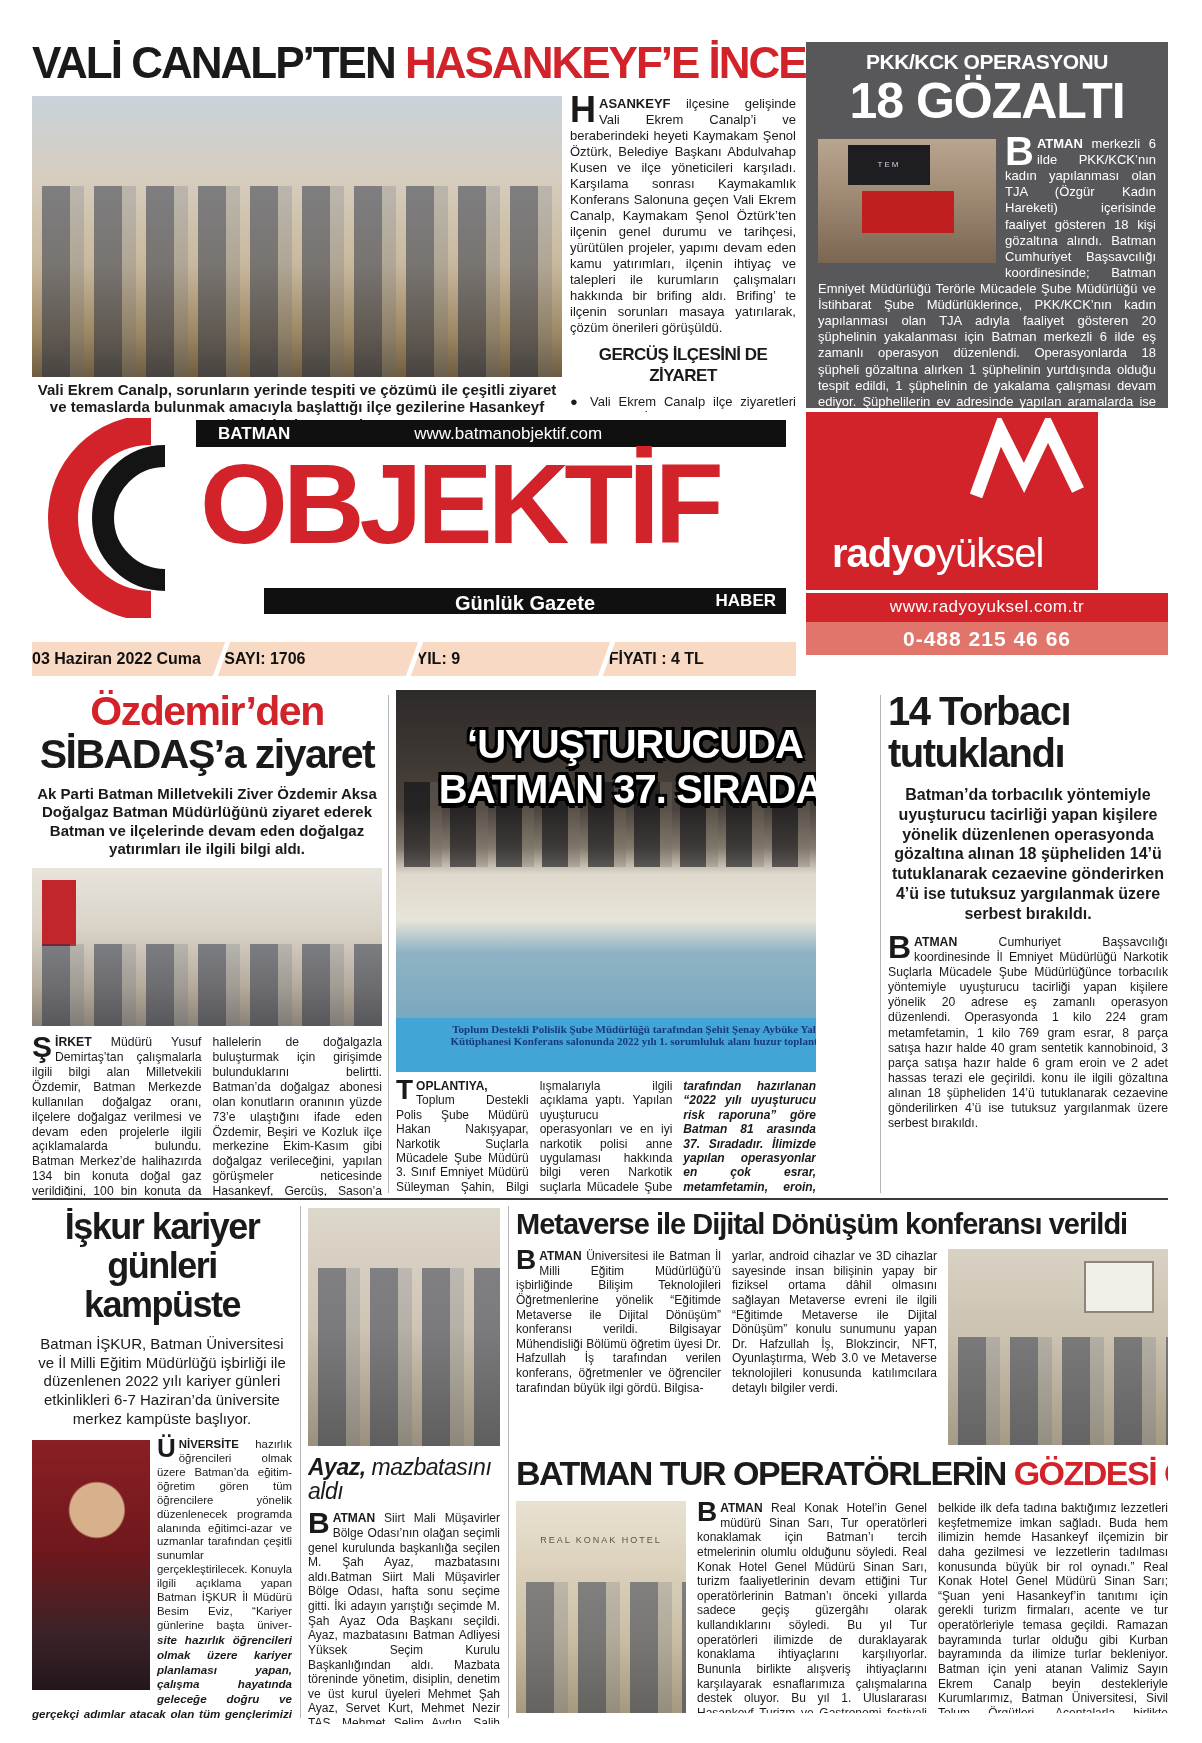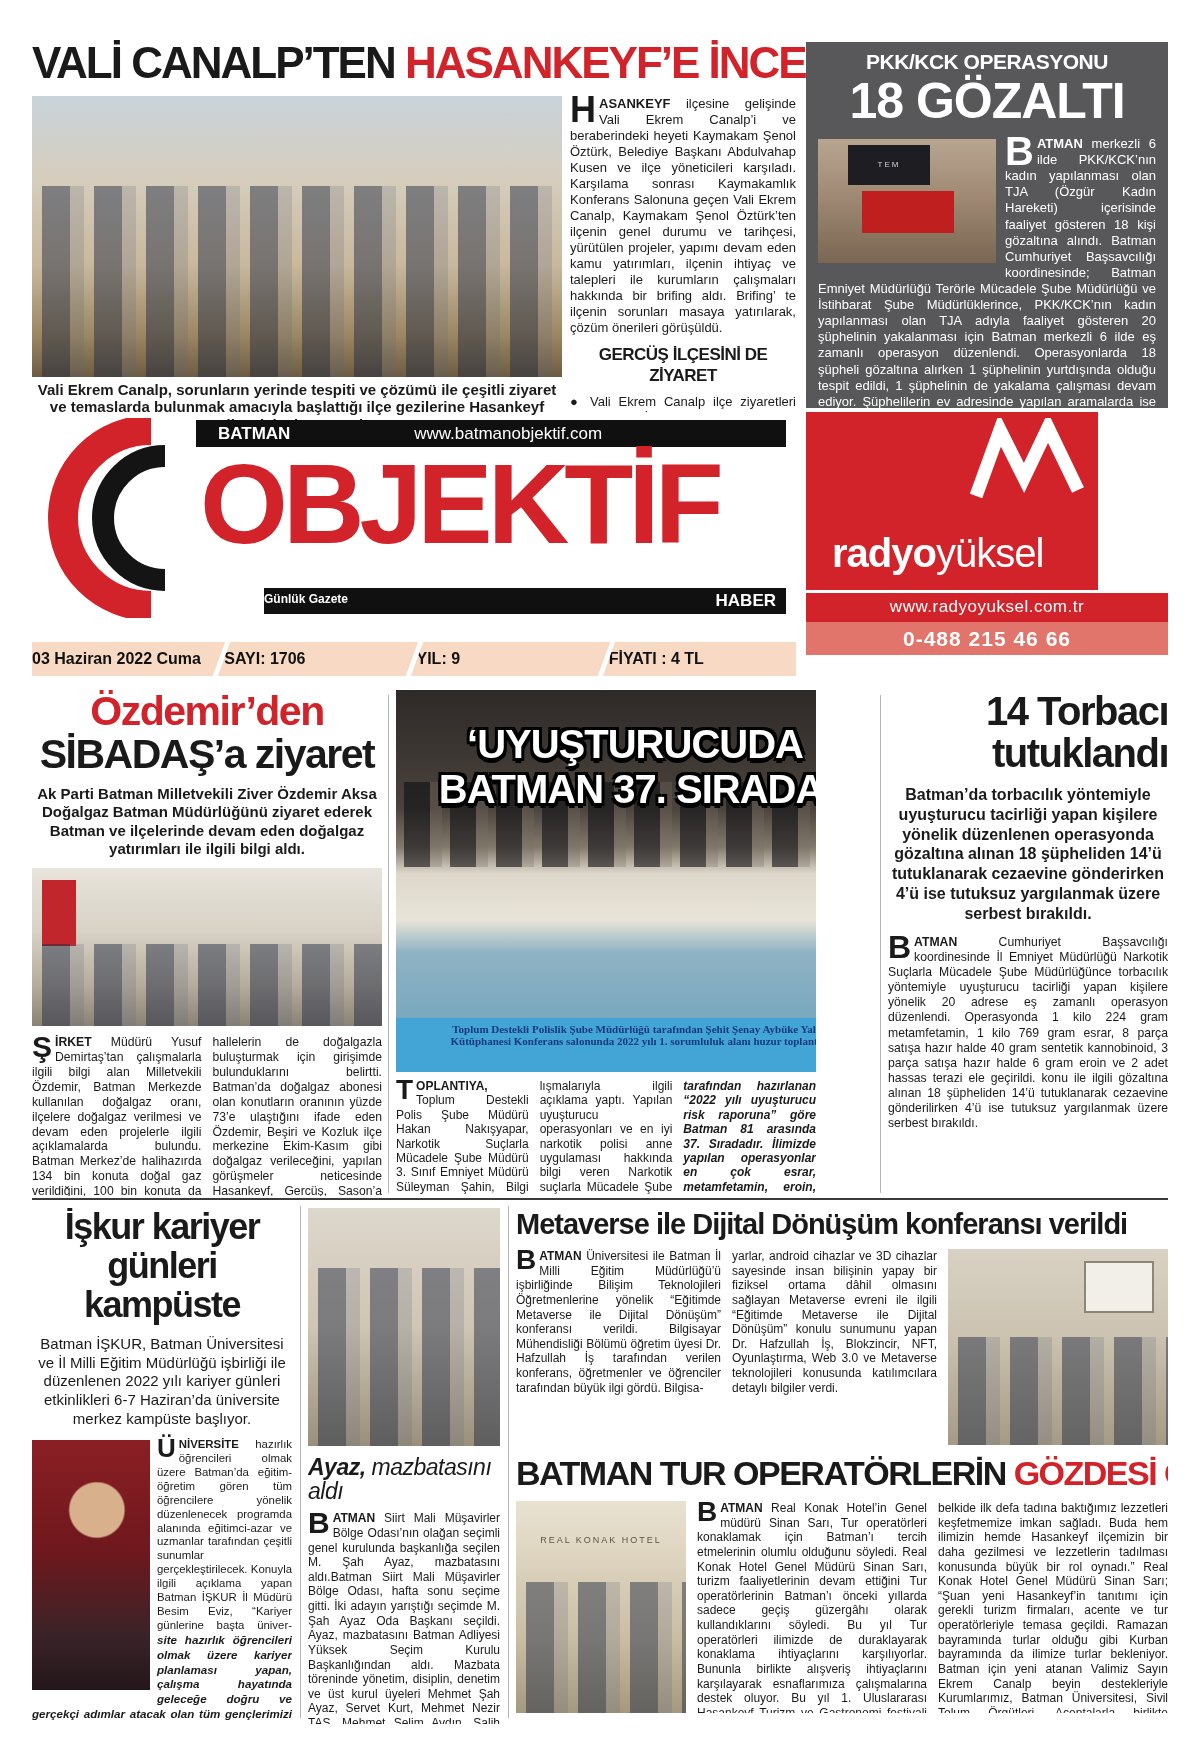--- a/index.html
+++ b/index.html
@@ -48,21 +48,21 @@
 
   
   .crescents { left:28px; top:418px; width:196px; height:200px; }
   .mast-topbar { left:196px; top:420px; width:590px; height:27px; background:#101010; color:#fff;
     display:flex; align-items:center; }
   .mast-region { font-size:17px; font-weight:700; margin-left:22px; }
   .mast-site { font-size:17px; margin:0 auto; padding-right:60px; }
   .logo-objektif { left:200px; top:428px; width:600px; font-size:113px; font-weight:800;
     letter-spacing:-5px; color:#d2232a; line-height:1.36; }
   .mast-botbar { left:264px; top:588px; width:522px; height:26px; background:#101010; color:#fff; }
-  .mast-tagline { position:absolute; left:0; right:0; top:4px; font-size:12px; font-weight:700; }
+  .mast-tagline { position:absolute; left:0; right:0; top:4px; text-align:center; font-size:20px; font-weight:700; }
   .mast-section { position:absolute; right:10px; top:3px; font-size:17px; font-weight:800; }
   .radyo-box { left:806px; top:412px; width:292px; height:178px; background:#d2232a; position:absolute; overflow:hidden; }
   .radyo-text { position:absolute; left:26px; bottom:14px; color:#fff; font-size:40px; letter-spacing:-1px; }
   .radyo-bold { font-weight:800; }
   .radyo-light { font-weight:300; }
   .radyo-site { left:806px; top:590px; width:362px; height:32px; background:#d2232a; border-top:3px solid #fff;
     color:#fff; font-size:17px; text-align:center; line-height:28px; letter-spacing:0.5px; }
   .radyo-phone { left:806px; top:622px; width:362px; height:33px; background:#e2756b;
     color:#fff; font-size:21px; font-weight:800; text-align:center; line-height:33px; letter-spacing:1px; }
 
@@ -92,21 +92,21 @@
     font-size:40px; font-weight:800; letter-spacing:-1px; line-height:1.12;
     text-shadow:-3px -3px 0 #000, 3px -3px 0 #000, -3px 3px 0 #000, 3px 3px 0 #000, 0 5px 0 #000; }
   .uyu-band { width:478px; height:54px; background:#43a4d6; color:#163a7c;
     font-family:"Liberation Serif", serif; font-weight:700; font-size:11px; text-align:right;
     line-height:1.1; padding:5px 8px; }
   .cols3 { display:flex; gap:11px; margin-top:7px; height:118px; overflow:hidden; }
   .cols3 > div { flex:1; font-size:12px; line-height:1.2; }
   .bi { font-weight:700; font-style:italic; }
 
   .torbaci { left:888px; top:690px; width:280px; height:506px; overflow:hidden; }
-  .tb-head { font-size:40px; font-weight:800; text-align:right; letter-spacing:-1.5px; line-height:1.05; }
+  .tb-head { font-size:40px; font-weight:800; text-align:left; letter-spacing:-1.5px; line-height:1.05; }
   .tb-sub { font-size:16px; font-weight:700; text-align:center; line-height:1.24; margin-top:11px; }
   .tb-body { margin-top:11px; font-size:12.2px; line-height:1.24; }
 
   
   .hline { left:32px; top:1198px; width:1136px; height:2px; background:#3a3a3a; }
   .iskur { left:32px; top:1208px; width:260px; height:516px; overflow:hidden; }
   .ik-head { font-size:36px; font-weight:800; text-align:center; letter-spacing:-1.5px; line-height:1.08; }
   .ik-sub { font-size:15px; text-align:center; line-height:1.26; margin-top:10px; }
   .ik-flow { margin-top:9px; font-size:11.4px; line-height:1.22; }
   .ik-photo { float:left; width:118px; height:250px; margin:2px 7px 3px 0; position:relative; overflow:hidden;

